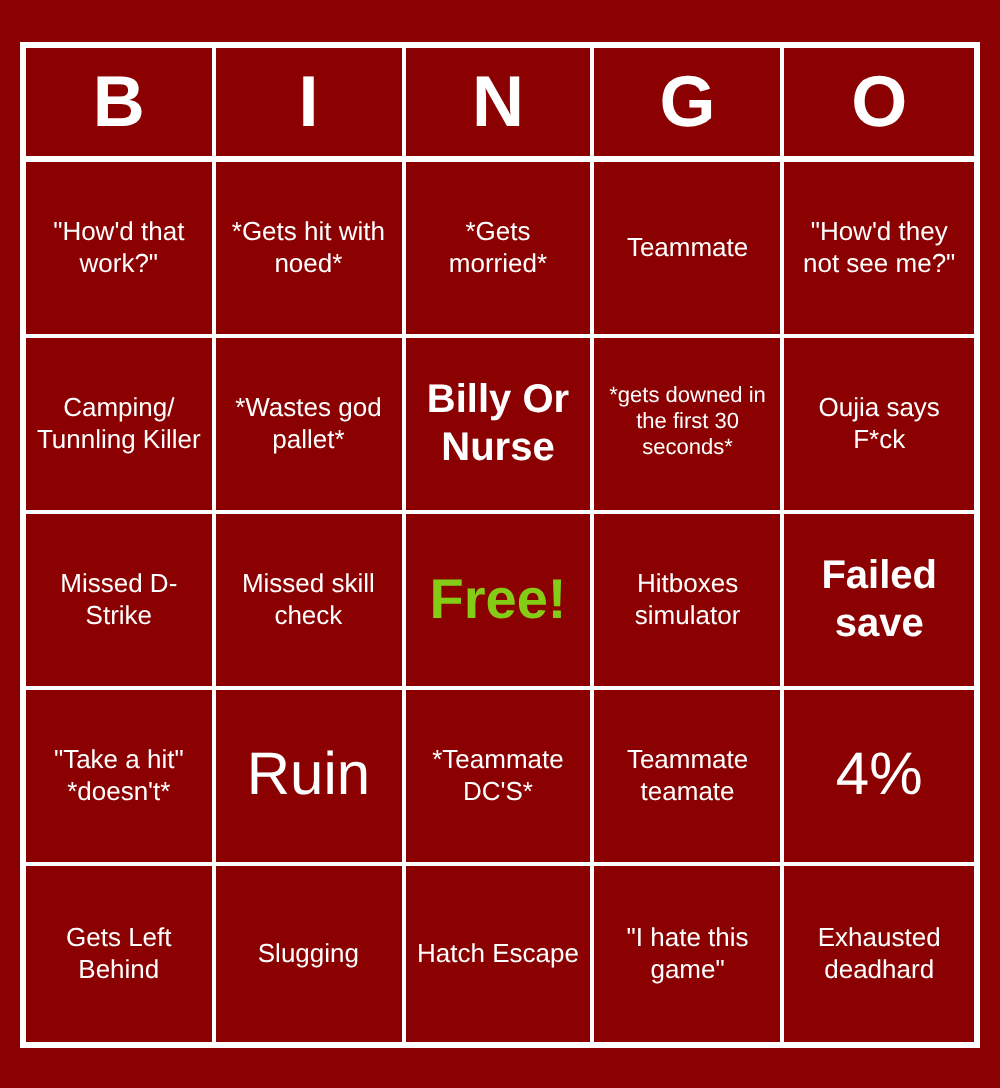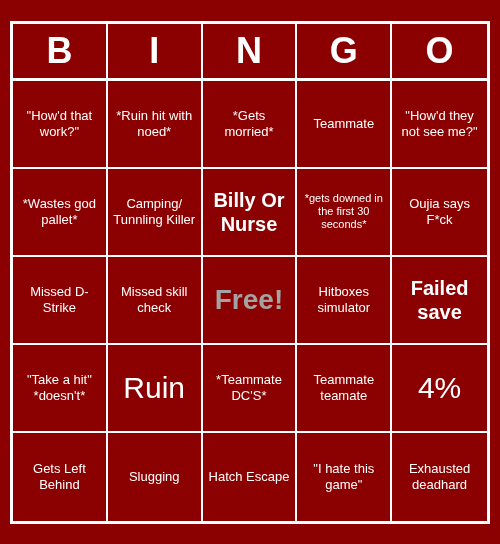--- a/index.html
+++ b/index.html
@@ -54,21 +54,21 @@
     }
     .bingo-cell:nth-child(5n) {
       border-right: none;
     }
     .bingo-cell:nth-child(n+21) {
       border-bottom: none;
     }
     .bingo-cell.free {
       font-size: 28px;
       font-weight: bold;
-      color: #a3a3a3;
+      color: #84cc16;
     }
     .bingo-cell.large-text {
       font-size: 20px;
       font-weight: bold;
     }
     .bingo-cell.xl-text {
       font-size: 30px;
       font-weight: normal;
     }
   </style>
@@ -78,26 +78,26 @@
 <div class="bingo-card">
   <div class="bingo-header">
   <div class="bingo-header-cell">B</div>
       <div class="bingo-header-cell">I</div>
       <div class="bingo-header-cell">N</div>
       <div class="bingo-header-cell">G</div>
       <div class="bingo-header-cell">O</div>
     </div>
   <div class="bingo-grid">
   <div class="bingo-cell">"How'd that work?"</div>
-      <div class="bingo-cell">*Ruin hit with noed*</div>
+      <div class="bingo-cell">*Gets hit with noed*</div>
       <div class="bingo-cell">*Gets morried*</div>
       <div class="bingo-cell">Teammate</div>
       <div class="bingo-cell">"How'd they not see me?"</div>
+      <div class="bingo-cell">Camping/ Tunnling Killer</div>
       <div class="bingo-cell">*Wastes god pallet*</div>
-      <div class="bingo-cell">Camping/ Tunnling Killer</div>
       <div class="bingo-cell large-text">Billy Or Nurse</div>
       <div class="bingo-cell" style="font-size: 11px;">*gets downed in the first 30 seconds*</div>
       <div class="bingo-cell">Oujia says F*ck</div>
       <div class="bingo-cell">Missed D-Strike</div>
       <div class="bingo-cell">Missed skill check</div>
       <div class="bingo-cell free">Free!</div>
       <div class="bingo-cell">Hitboxes simulator</div>
       <div class="bingo-cell large-text">Failed save</div>
       <div class="bingo-cell">"Take a hit" *doesn't*</div>
       <div class="bingo-cell xl-text">Ruin</div>

